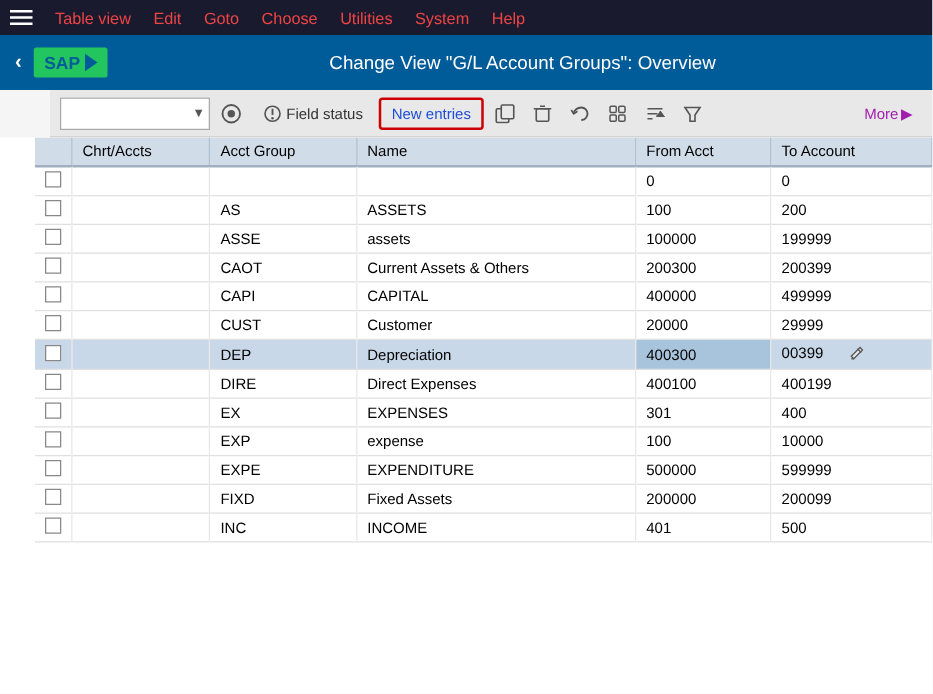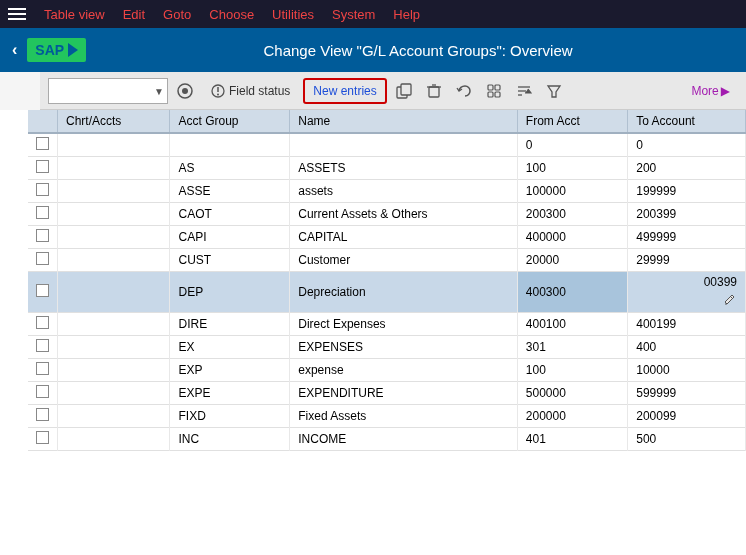--- a/index.html
+++ b/index.html
@@ -160,21 +160,21 @@
       width: 13px; height: 13px; border: 1px solid #888; display: inline-block; background: #fff;
       cursor: pointer;
     }
     .highlighted-row {
       background: #c8d8e8 !important;
     }
     .highlighted-cell {
       background: #a8c4dc;
     }
     .edit-icon-cell {
-      display: flex; align-items: flex-end; gap: 3px; flex-direction: column;
+      display: flex; align-items: flex-start; gap: 20px;
     }
   </style>
 </head>
 <body>
 
 <div class="menu-bar">
   <div class="hamburger">
     <span></span>
       <span></span>
       <span></span>

